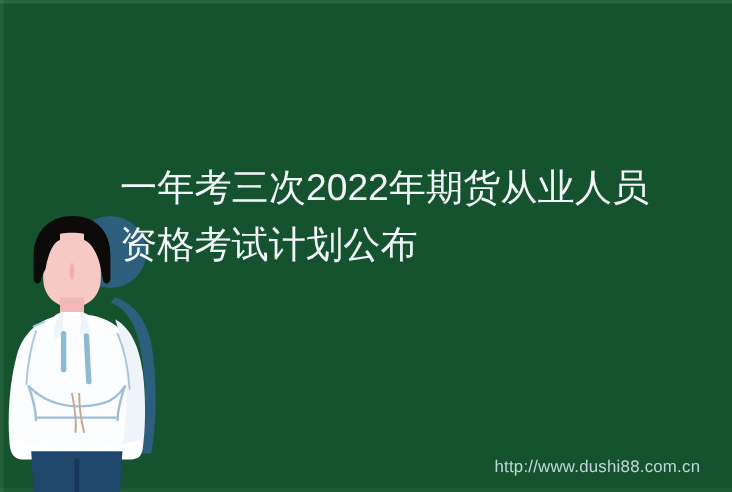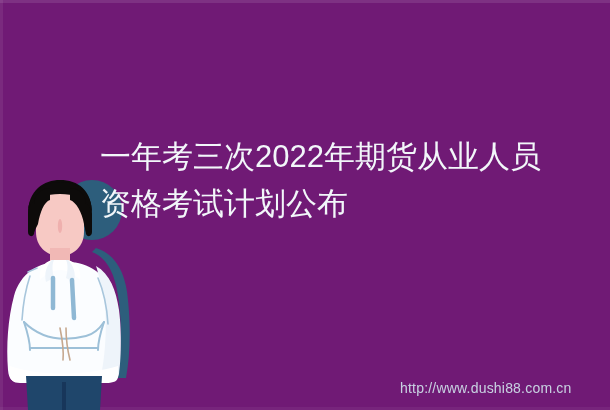--- a/index.html
+++ b/index.html
@@ -9,21 +9,21 @@
   }
   body {
     font-family: "Liberation Sans", sans-serif;
   }
 
   #banner {
     position: relative;
     width: 610px;
     height: 410px;
     overflow: hidden;
-    background: #701a75;
+    background: #14532d;
   }
 
   
   #top-edge {
     position: absolute;
     left: 0; top: 0;
     width: 610px;
     height: 3px;
     background: rgba(255,255,255,0.10);
   }
@@ -68,21 +68,21 @@
     letter-spacing: 0px;
     font-weight: 400;
     text-align: left;
     white-space: normal;
     word-break: break-all;
   }
 
   
   #watermark {
     position: absolute;
-    left: 400px;
+    left: 412px;
     top: 379px;
     font-size: 14px;
     line-height: 18px;
     color: #cfe0ea;
     opacity: 0.92;
     letter-spacing: 0.2px;
     font-family: "Liberation Sans", sans-serif;
     text-align: center;
   }
 </style>

